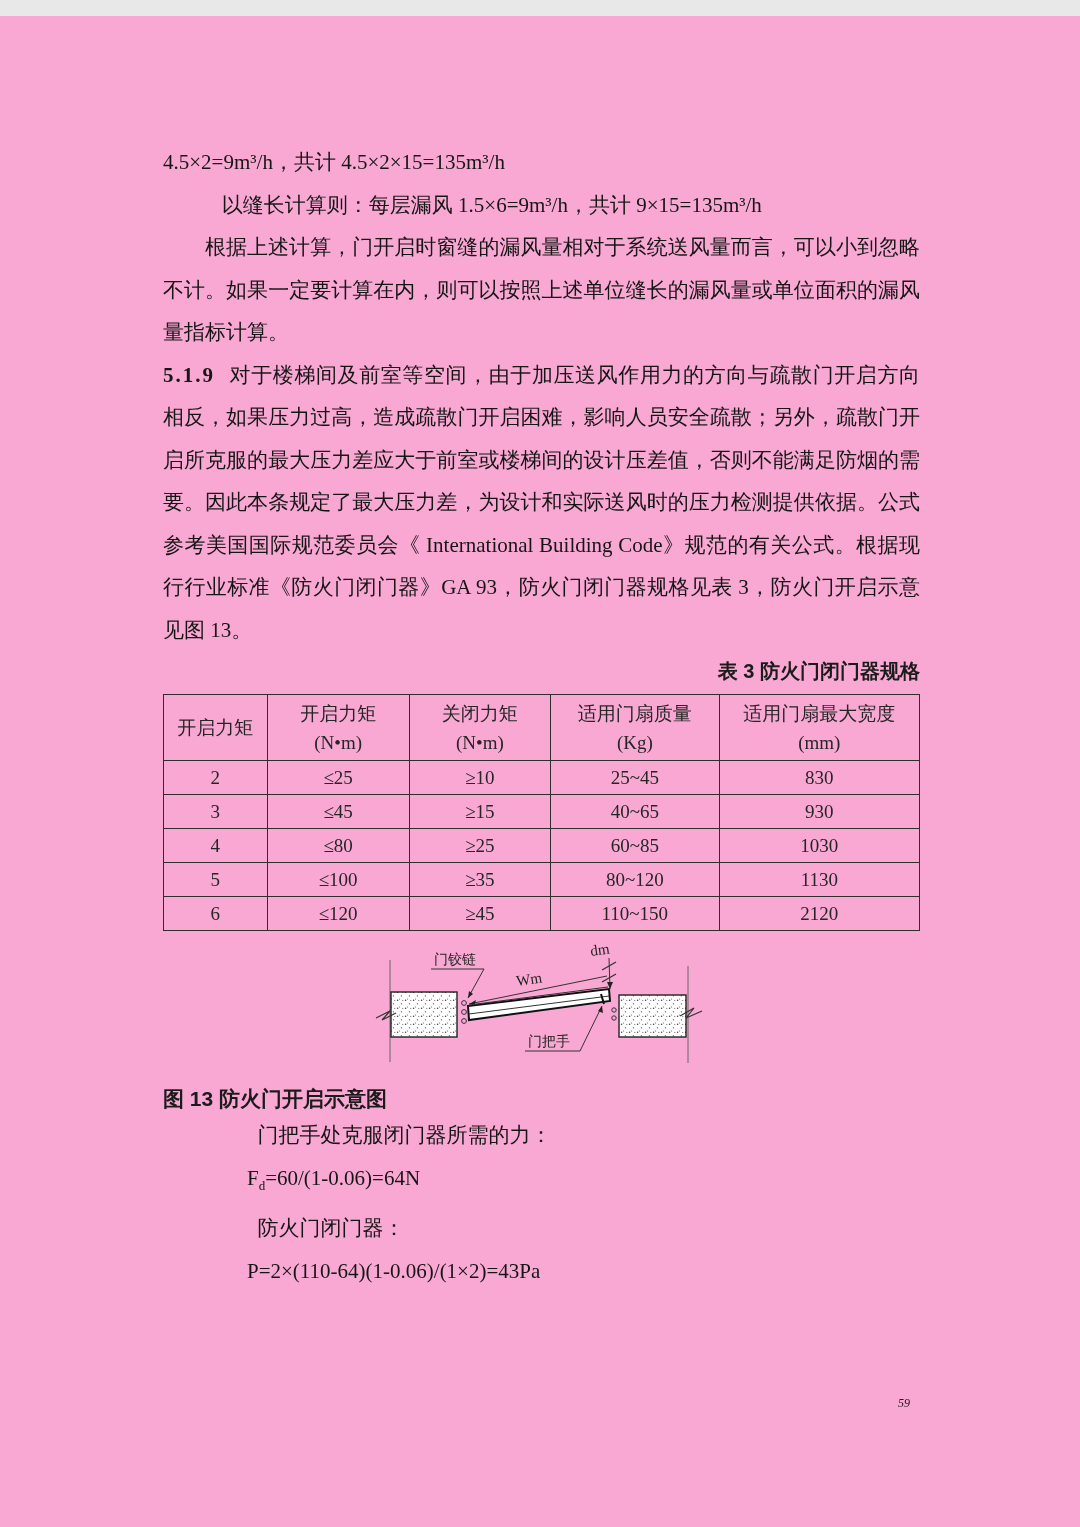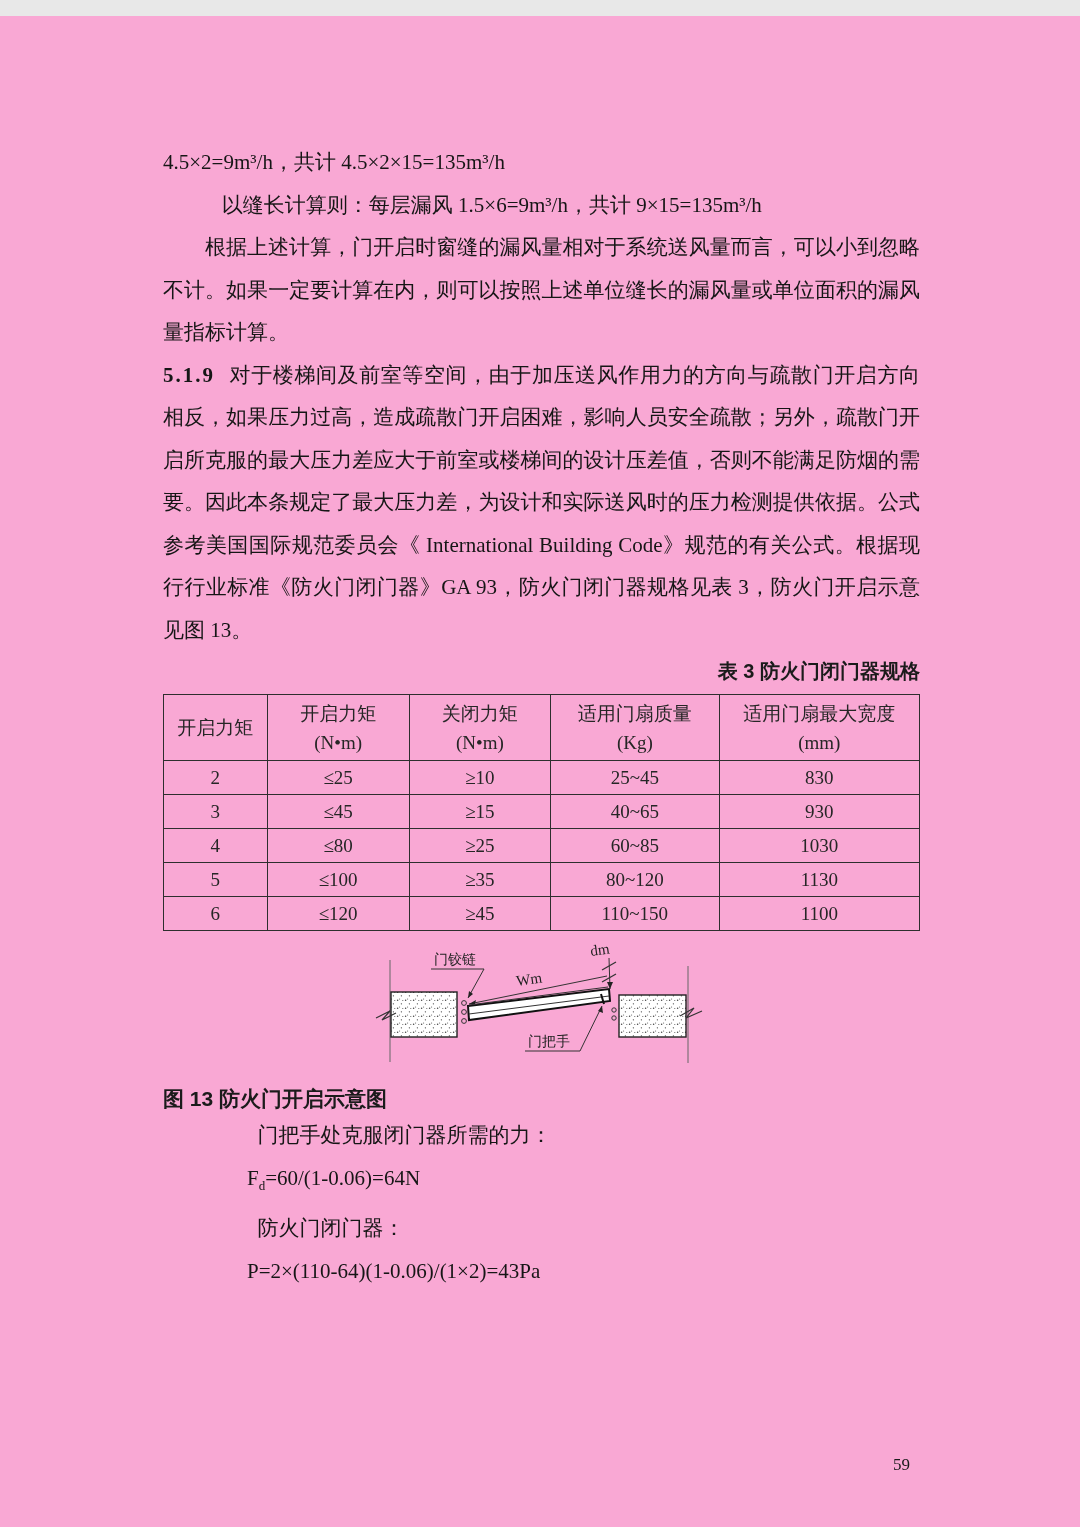--- a/index.html
+++ b/index.html
@@ -66,23 +66,24 @@
     text-align:left;
     font-size:21px; line-height:30px;
     font-weight:700;
     font-family:"Liberation Sans","DejaVu Sans",sans-serif;
     color:#1b1b1b;
   }
   .fig-label { font-size:14px; fill:#222; font-family:"Liberation Serif","DejaVu Serif",serif; }
   .fig-dim   { font-size:15px; fill:#222; font-family:"Liberation Serif","DejaVu Serif",serif; }
   .page-number {
     position:absolute;
-    right:170px; top:1439px;
-    font-size:17px;
+    right:170px; top:1380px;
+    font-size:12px;
     color:#1b1b1b;
+    font-style:italic;
   }
   .after-fig { margin-top:2px; }
 </style>
 </head>
 <body>
 
 <div class="page">
   <div class="content">
 
     <p class="para">4.5×2=9m³/h，共计 4.5×2×15=135m³/h</p>
@@ -151,21 +152,21 @@
             <td>≤100</td>
             <td>≥35</td>
             <td>80~120</td>
             <td>1130</td>
           </tr>
           <tr>
             <td>6</td>
             <td>≤120</td>
             <td>≥45</td>
             <td>110~150</td>
-            <td>1100</td>
+            <td>2120</td>
           </tr>
         </tbody>
     </table>
 
     <div class="figure-wrap">
       <svg width="340" height="132" viewBox="0 0 340 132">
         <defs>
           <pattern id="stipple" width="8" height="8" patternUnits="userSpaceOnUse">
             <rect width="8" height="8" fill="#ffffff"></rect>
             <circle cx="1.6" cy="2.2" r="0.75" fill="#444"></circle>

